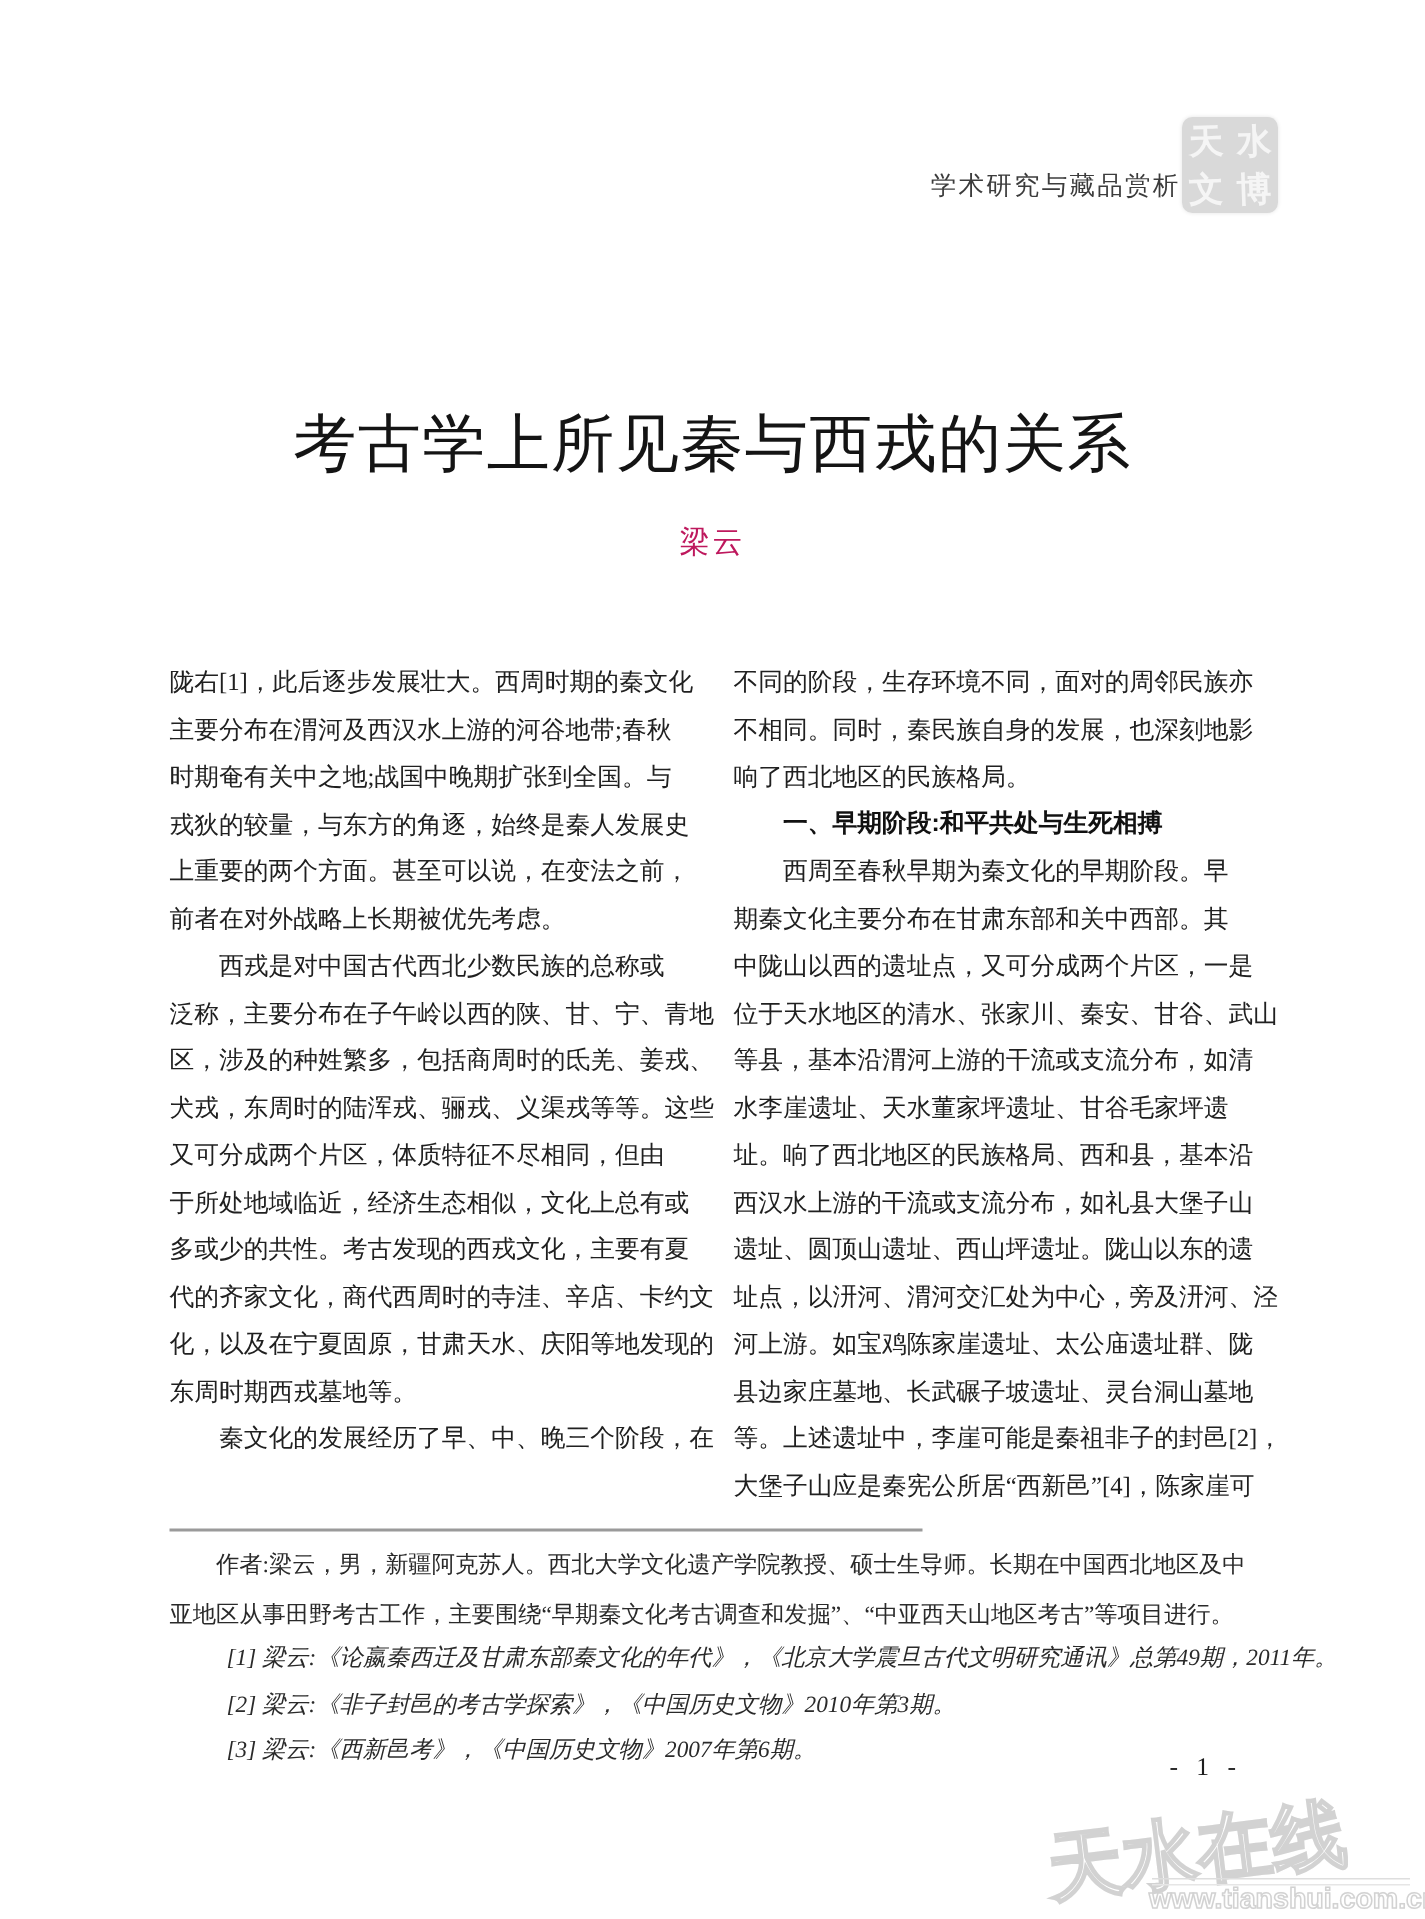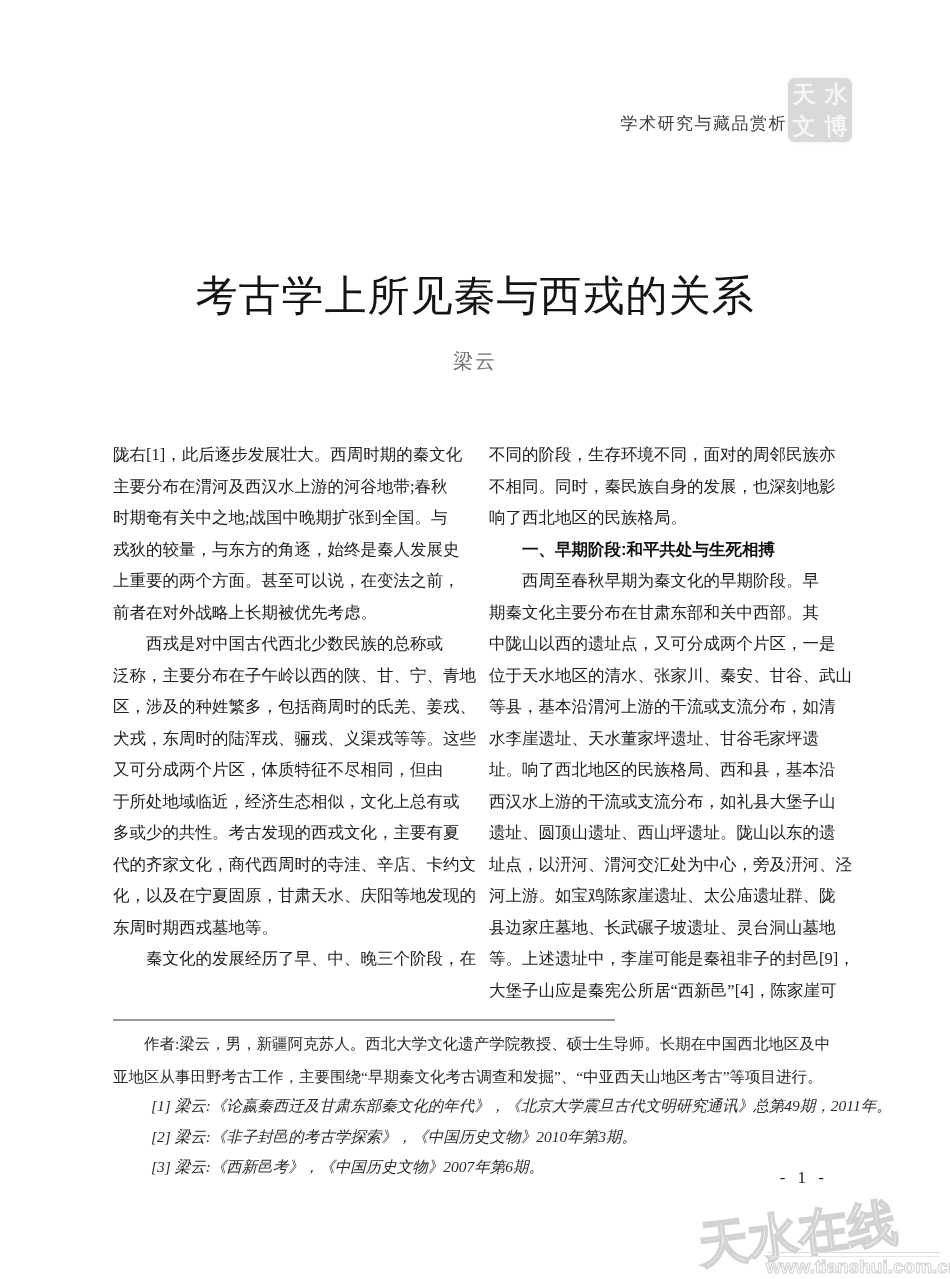--- a/index.html
+++ b/index.html
@@ -33,21 +33,21 @@
   }
   
   .title{
     position:absolute;top:268px;left:0;width:100%;
     text-align:center;
     font-size:42px;font-weight:normal;letter-spacing:1px;
     color:#141414;
   }
   .author{
     position:absolute;top:348px;left:0;width:100%;
-    text-align:center;font-size:20px;letter-spacing:2px;color:#737373;
+    text-align:center;font-size:20px;letter-spacing:2px;color:#be185d;
   }
   
   .col{position:absolute;top:439px;}
   .col-left{left:113px;width:354px;}
   .col-right{left:489px;width:350px;}
   .line{
     height:31.5px;line-height:31.5px;
     font-size:16.5px;white-space:nowrap;color:#202020;
   }
   .line.heading{
@@ -149,21 +149,21 @@
       <div class="line">中陇山以西的遗址点，又可分成两个片区，一是</div>
       <div class="line">位于天水地区的清水、张家川、秦安、甘谷、武山</div>
       <div class="line">等县，基本沿渭河上游的干流或支流分布，如清</div>
       <div class="line">水李崖遗址、天水董家坪遗址、甘谷毛家坪遗</div>
       <div class="line">址。响了西北地区的民族格局、西和县，基本沿</div>
       <div class="line">西汉水上游的干流或支流分布，如礼县大堡子山</div>
       <div class="line">遗址、圆顶山遗址、西山坪遗址。陇山以东的遗</div>
       <div class="line">址点，以汧河、渭河交汇处为中心，旁及汧河、泾</div>
       <div class="line">河上游。如宝鸡陈家崖遗址、太公庙遗址群、陇</div>
       <div class="line">县边家庄墓地、长武碾子坡遗址、灵台洞山墓地</div>
-      <div class="line">等。上述遗址中，李崖可能是秦祖非子的封邑[9]，</div>
+      <div class="line">等。上述遗址中，李崖可能是秦祖非子的封邑[2]，</div>
       <div class="line">大堡子山应是秦宪公所居“西新邑”[4]，陈家崖可</div>
     </div>
 
   <div class="foot-rule"></div>
 
   <div class="author-note">
 
   <div class="fn-line">　　作者:梁云，男，新疆阿克苏人。西北大学文化遗产学院教授、硕士生导师。长期在中国西北地区及中</div>
       <div class="fn-line">亚地区从事田野考古工作，主要围绕“早期秦文化考古调查和发掘”、“中亚西天山地区考古”等项目进行。</div>
     </div>

